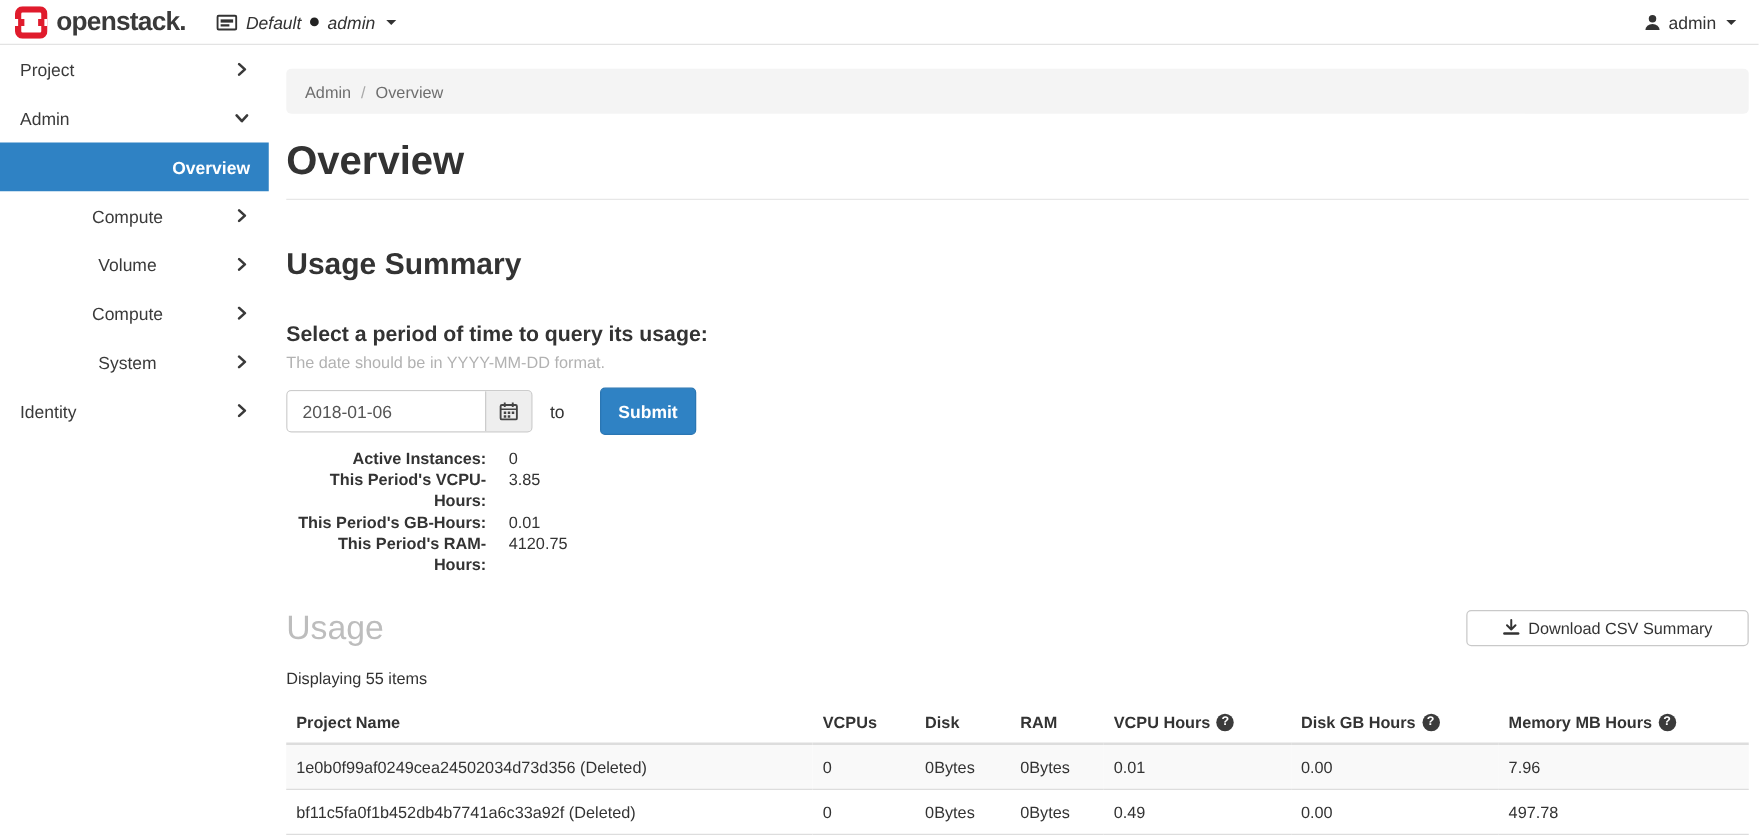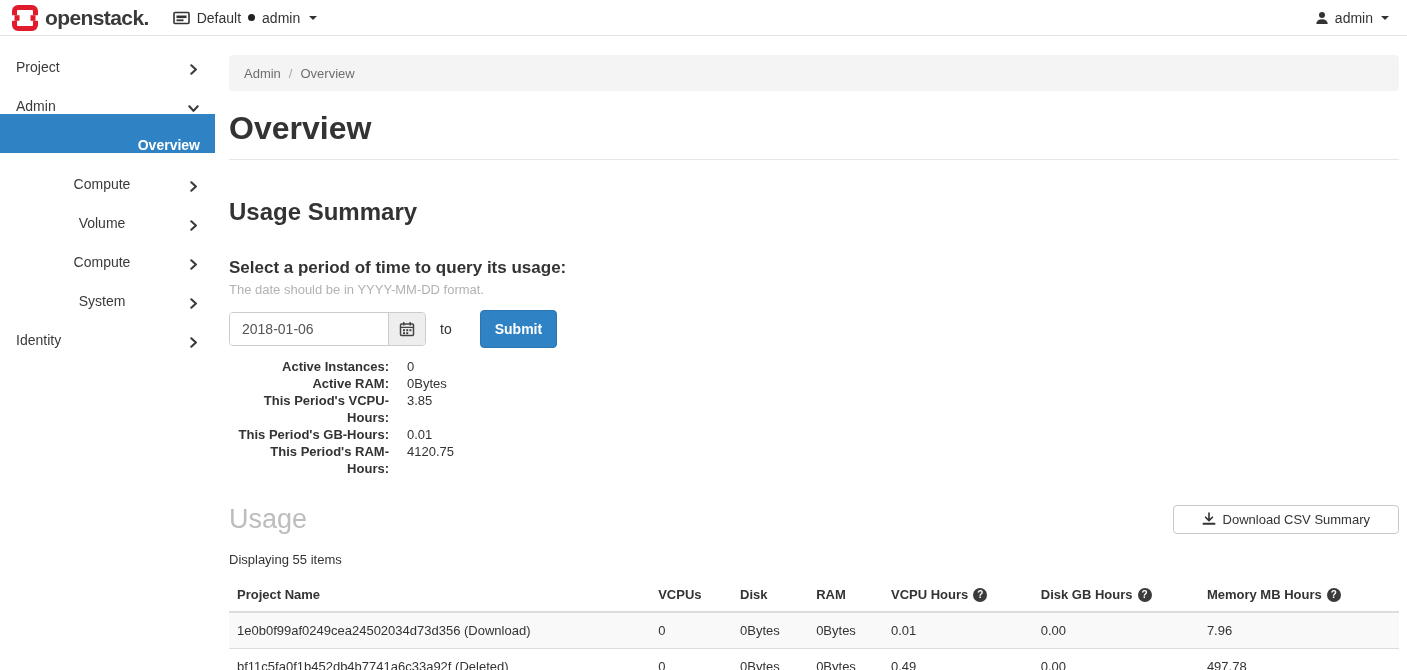--- a/index.html
+++ b/index.html
@@ -9,27 +9,27 @@
     width:1407px; height:670px; overflow:hidden; background:#fff;
     font-family:"Liberation Sans","DejaVu Sans",sans-serif; color:#333;
   }
   
   .navbar {
     height:36px; display:flex; align-items:center; padding:0 10px;
     border-bottom:1px solid #e3e3e3; background:#fff;
   }
   .brand { display:flex; align-items:center; gap:7px; margin-left:2px; }
   .brand-word { font-size:21px; font-weight:bold; color:#3a3a3a; letter-spacing:-0.6px; }
-  .ctx { display:flex; align-items:center; gap:7px; margin-left:24px; font-size:14px; color:#333; cursor:pointer; }
+  .ctx { display:flex; align-items:center; gap:7px; margin-left:24px; font-size:14px; color:#333; cursor:pointer;font-style:italic; }
   .dot { width:7px; height:7px; border-radius:50%; background:#222; display:inline-block; }
   .caret { display:inline-block; width:0; height:0; border-left:4px solid transparent; border-right:4px solid transparent; border-top:4px solid #333; margin-left:2px; }
   .user-menu { margin-left:auto; display:flex; align-items:center; gap:6px; font-size:14px; padding-right:8px; cursor:pointer; }
   
   .sidebar { position:absolute; left:0; top:36px; width:215px; background:#fff; }
-  .side-item { height:39px; display:flex; align-items:flex-end; padding:0 16px; font-size:14px; color:#3a3a3a; cursor:pointer; }
+  .side-item { height:39px; display:flex; align-items:center; padding:0 16px; font-size:14px; color:#3a3a3a; cursor:pointer; }
   .side-item .lbl { white-space:nowrap; }
   .side-item.group .lbl { flex:1; text-align:center; }
   .side-item .chev { margin-left:auto; display:flex; align-items:center; }
   .side-item.group .chev { margin-left:0; }
   .chev.down svg { transform:rotate(90deg); }
   .side-item.active { background:var(--accent); color:#fff; font-weight:bold; justify-content:flex-end; padding-right:15px; }
   
   .main { margin-left:215px; padding:0 8px 0 14px; }
   .breadcrumb {
     margin-top:19px; height:36px; background:#f4f4f4; border-radius:4px;
@@ -221,24 +221,20 @@
     <span class="to-label">to</span>
     <button class="btn-primary">Submit</button>
   </form>
 
   <dl class="stats" id="stats">
       <div class="stat-row">
         <dt>Active Instances:</dt>
         <dd>0</dd>
       </div>
       <div class="stat-row">
-        <dt>Active RAM:</dt>
-        <dd>0Bytes</dd>
-      </div>
-      <div class="stat-row">
         <dt>This Period's VCPU-Hours:</dt>
         <dd>3.85</dd>
       </div>
       <div class="stat-row">
         <dt>This Period's GB-Hours:</dt>
         <dd>0.01</dd>
       </div>
       <div class="stat-row">
         <dt>This Period's RAM-Hours:</dt>
         <dd>4120.75</dd>
@@ -284,21 +280,21 @@
               <span class="q-icon">?</span>
             </span></th>
           <th><span class="th-wrap">
               <span>Memory MB Hours</span>
               <span class="q-icon">?</span>
             </span></th>
         </tr>
       </thead>
     <tbody id="table-body">
         <tr>
-          <td>1e0b0f99af0249cea24502034d73d356 (Download)</td>
+          <td>1e0b0f99af0249cea24502034d73d356 (Deleted)</td>
           <td>0</td>
           <td>0Bytes</td>
           <td>0Bytes</td>
           <td>0.01</td>
           <td>0.00</td>
           <td>7.96</td>
         </tr>
         <tr>
           <td>bf11c5fa0f1b452db4b7741a6c33a92f (Deleted)</td>
           <td>0</td>

